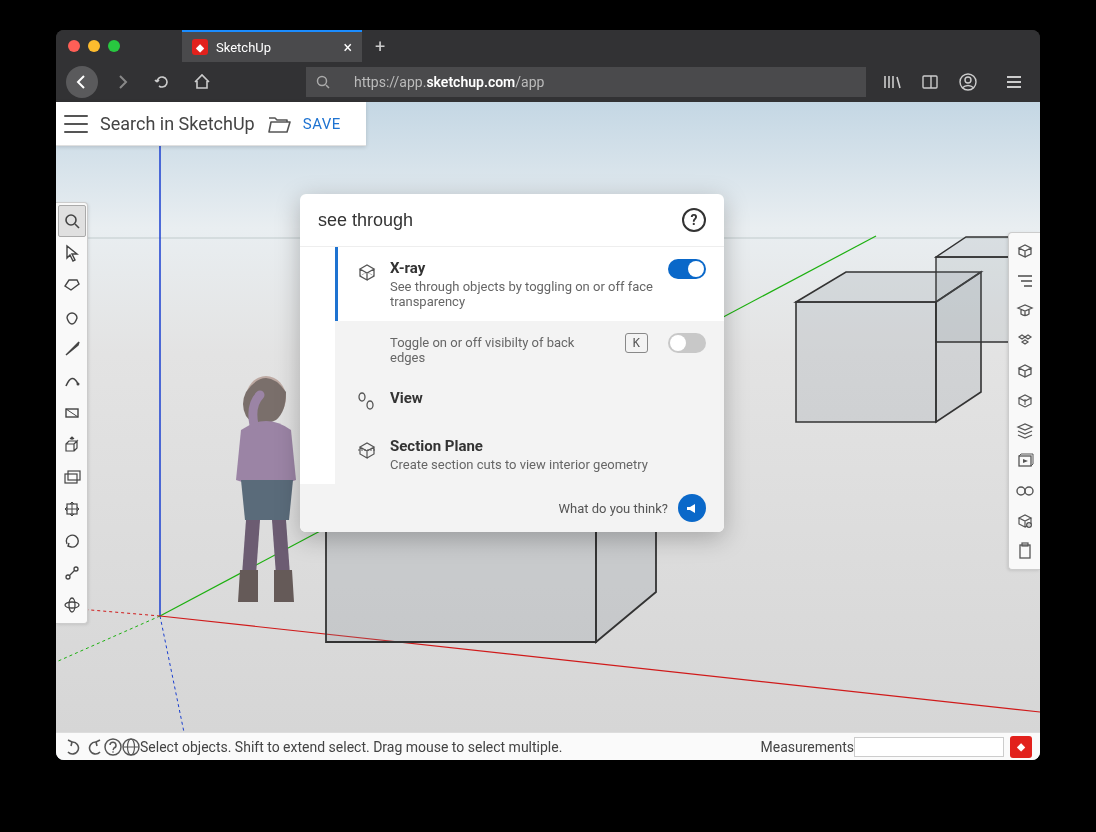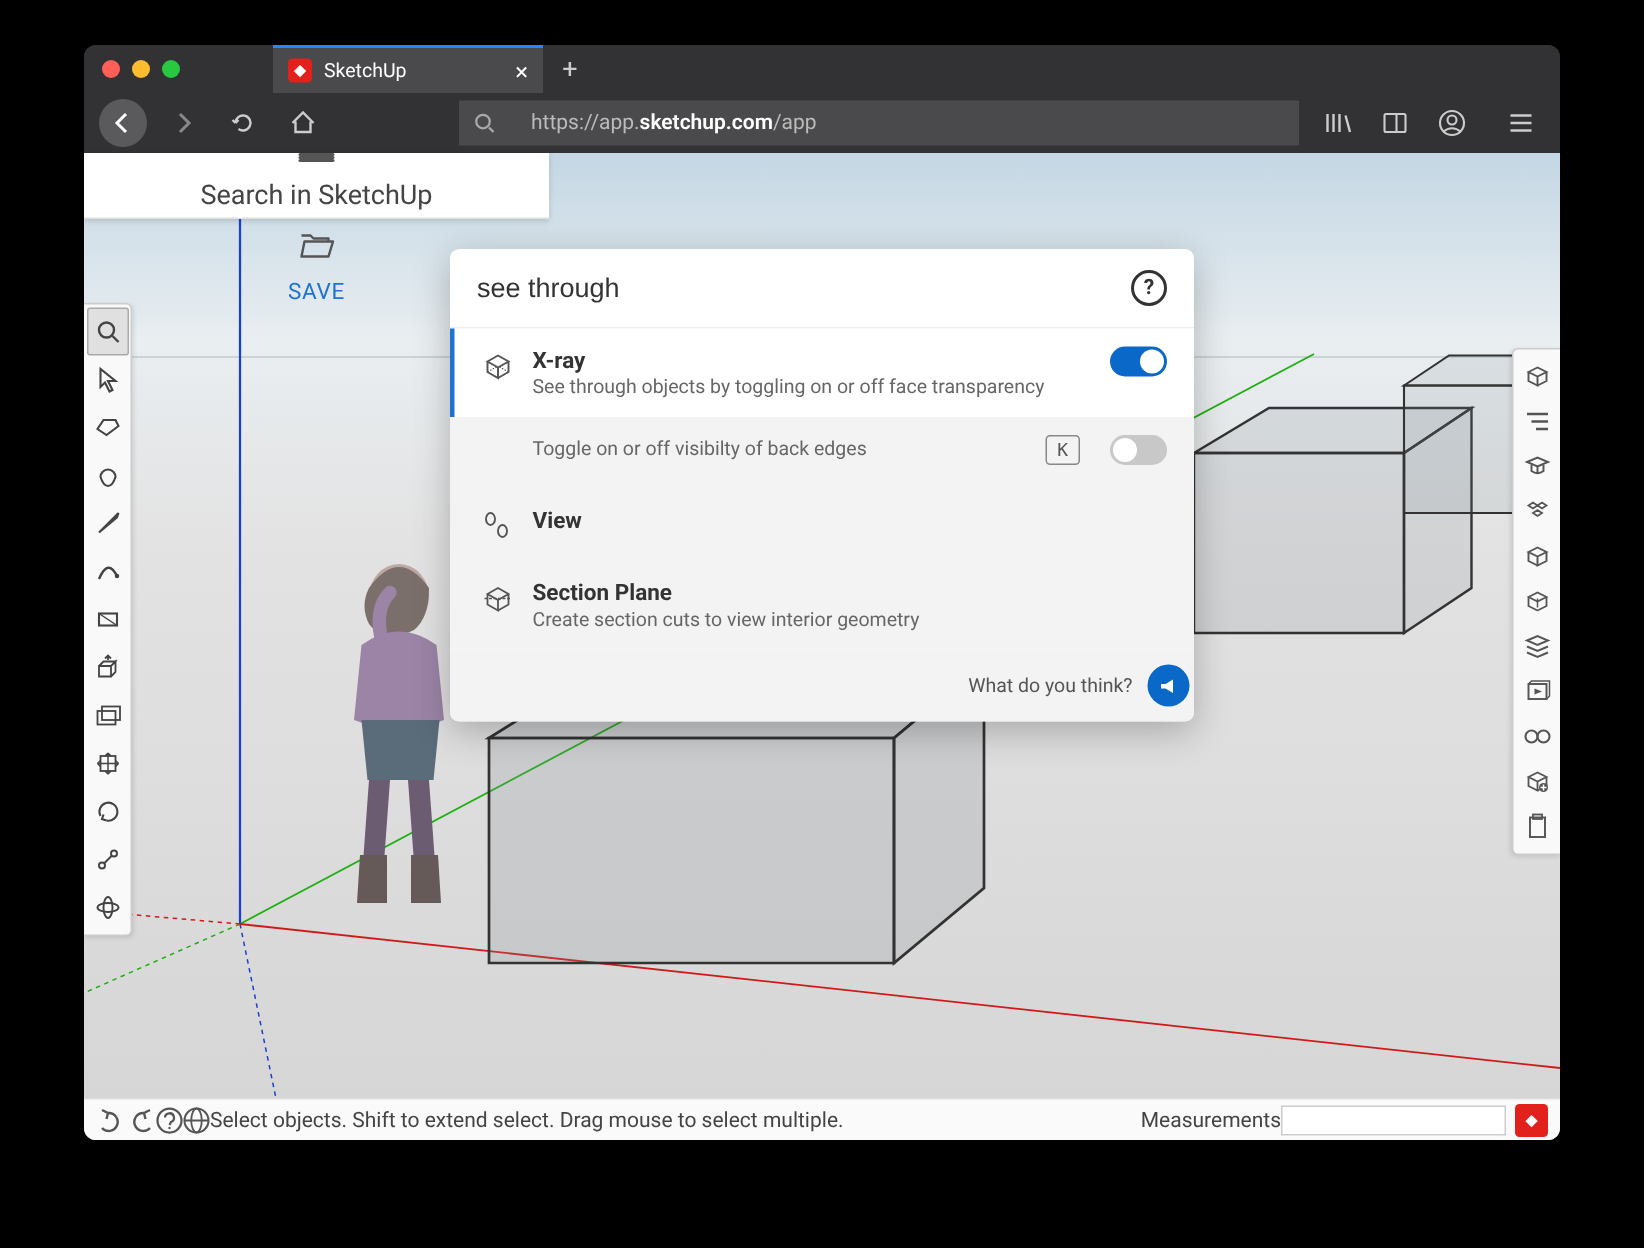--- a/index.html
+++ b/index.html
@@ -73,21 +73,20 @@
   .urlbar b{color:#fff;font-weight:600;}
   .nav-right{margin-left:auto;display:flex;gap:6px;}
   
   .app-header{
     height:44px;background:#fff;display:flex;align-items:center;padding:0 8px;gap:12px;
     border-bottom:1px solid #e0e0e0;
     box-shadow: 0 1px 4px rgba(0,0,0,0.15);
     width: 310px;
     position:relative;
     z-index: 30;
-    flex-direction: column;
   }
   .hamburger{width:24px;height:18px;display:flex;flex-direction:column;justify-content:space-between;}
   .hamburger span{height:2px;background:#555;border-radius:1px;}
   .search-placeholder{font-size:18px;color:#444;}
   .save-btn{color:#1e73d1;font-weight:400;font-size:15px;letter-spacing:0.5px;}
   
   .canvas-wrap{
     position:relative;flex:1;background:linear-gradient(#c4d7e4 0%, #e9eef1 20%, #e3e3e3 40%, #d6d6d6 100%);
     overflow:hidden;
   }
@@ -114,35 +113,35 @@
     border:1px solid #ccc;border-right:none;border-radius:4px 0 0 4px;
     display:flex;flex-direction:column;padding:3px;gap:0;
     box-shadow:-1px 1px 3px rgba(0,0,0,0.1);
     z-index:20;
   }
   .right-tool{
     width:26px;height:30px;display:flex;align-items:center;justify-content:center;color:#555;
   }
   
   .search-panel{
-    position:absolute;left:244px;top:64px;width:496px;background:#fff;
+    position:absolute;left:244px;top:92px;width:424px;background:#fff;
     border-radius:6px;box-shadow:0 6px 24px rgba(0,0,0,0.25);
     z-index:40;overflow:hidden;
   }
   .search-box{
     display:flex;align-items:center;padding:14px 18px;border-bottom:1px solid #eee;
   }
   .search-box input{
     border:none;outline:none;font-size:18px;flex:1;color:#333;
   }
   .help-circle{
     width:24px;height:24px;border:2px solid #333;border-radius:50%;
     display:flex;align-items:center;justify-content:center;font-weight:bold;
   }
-  .results{background:#f3f3f3;}
+  .results{background:#f3f3f3;margin-left:35px;}
   .result-item{
     display:flex;align-items:flex-start;padding:12px 18px;gap:12px;
     border-left:3px solid transparent;
   }
   .result-item.selected{background:#fff;border-left-color:#1e73d1;}
   .ri-icon{width:22px;height:22px;margin-top:2px;flex-shrink:0;color:#555;}
   .ri-body{flex:1;}
   .ri-title{font-weight:700;color:#333;font-size:15px;}
   .ri-desc{color:#666;font-size:13px;margin-top:2px;}
   .kbd{
@@ -153,21 +152,21 @@
     width:38px;height:20px;border-radius:10px;position:relative;flex-shrink:0;
   }
   .toggle.on{background:#0a68c9;}
   .toggle.off{background:#c8c8c8;}
   .toggle::after{
     content:"";position:absolute;width:16px;height:16px;border-radius:50%;background:#fff;top:2px;
   }
   .toggle.on::after{right:2px;}
   .toggle.off::after{left:2px;}
   .panel-footer{
-    display:flex;align-items:center;justify-content:flex-end;padding:10px 3px;gap:10px;
+    display:flex;align-items:center;justify-content:flex-end;padding:10px 18px;gap:10px;
     background:#f3f3f3;
   }
   .panel-footer .megaphone{
     width:28px;height:28px;border-radius:50%;background:#0a68c9;color:#fff;
     display:flex;align-items:center;justify-content:center;
   }
   
   .statusbar{
     height:28px;background:#fafafa;border-top:1px solid #ddd;display:flex;align-items:center;
     padding:0 8px;font-size:14px;color:#444;

